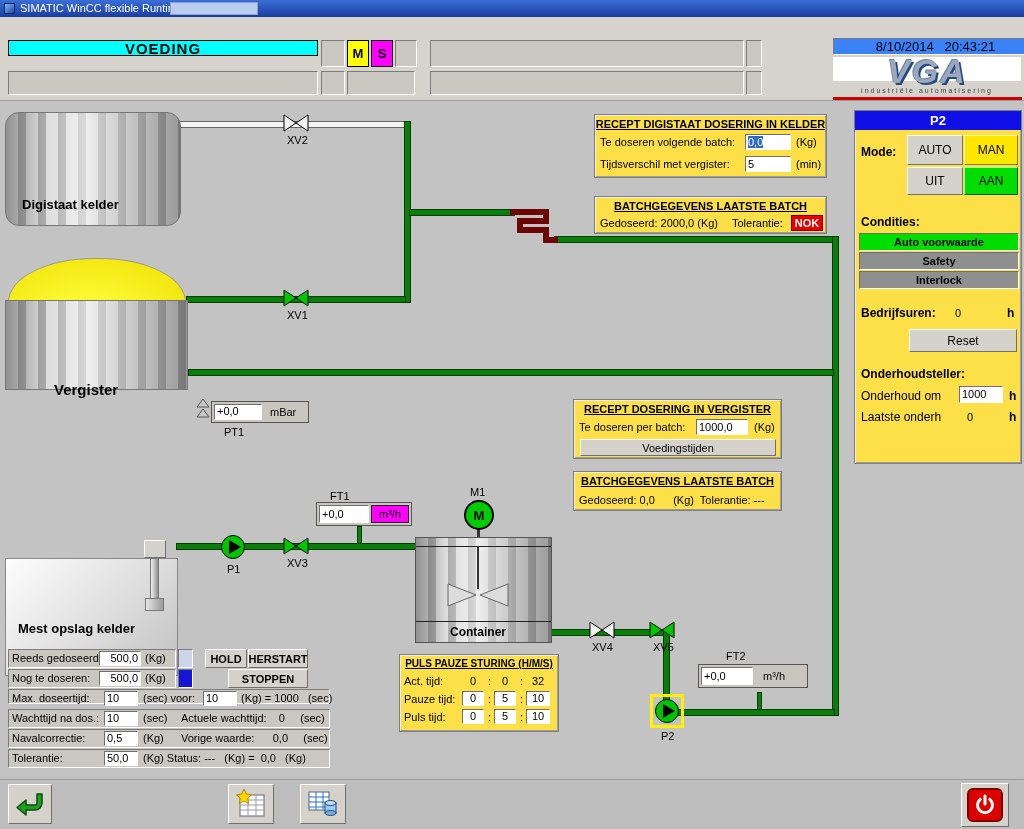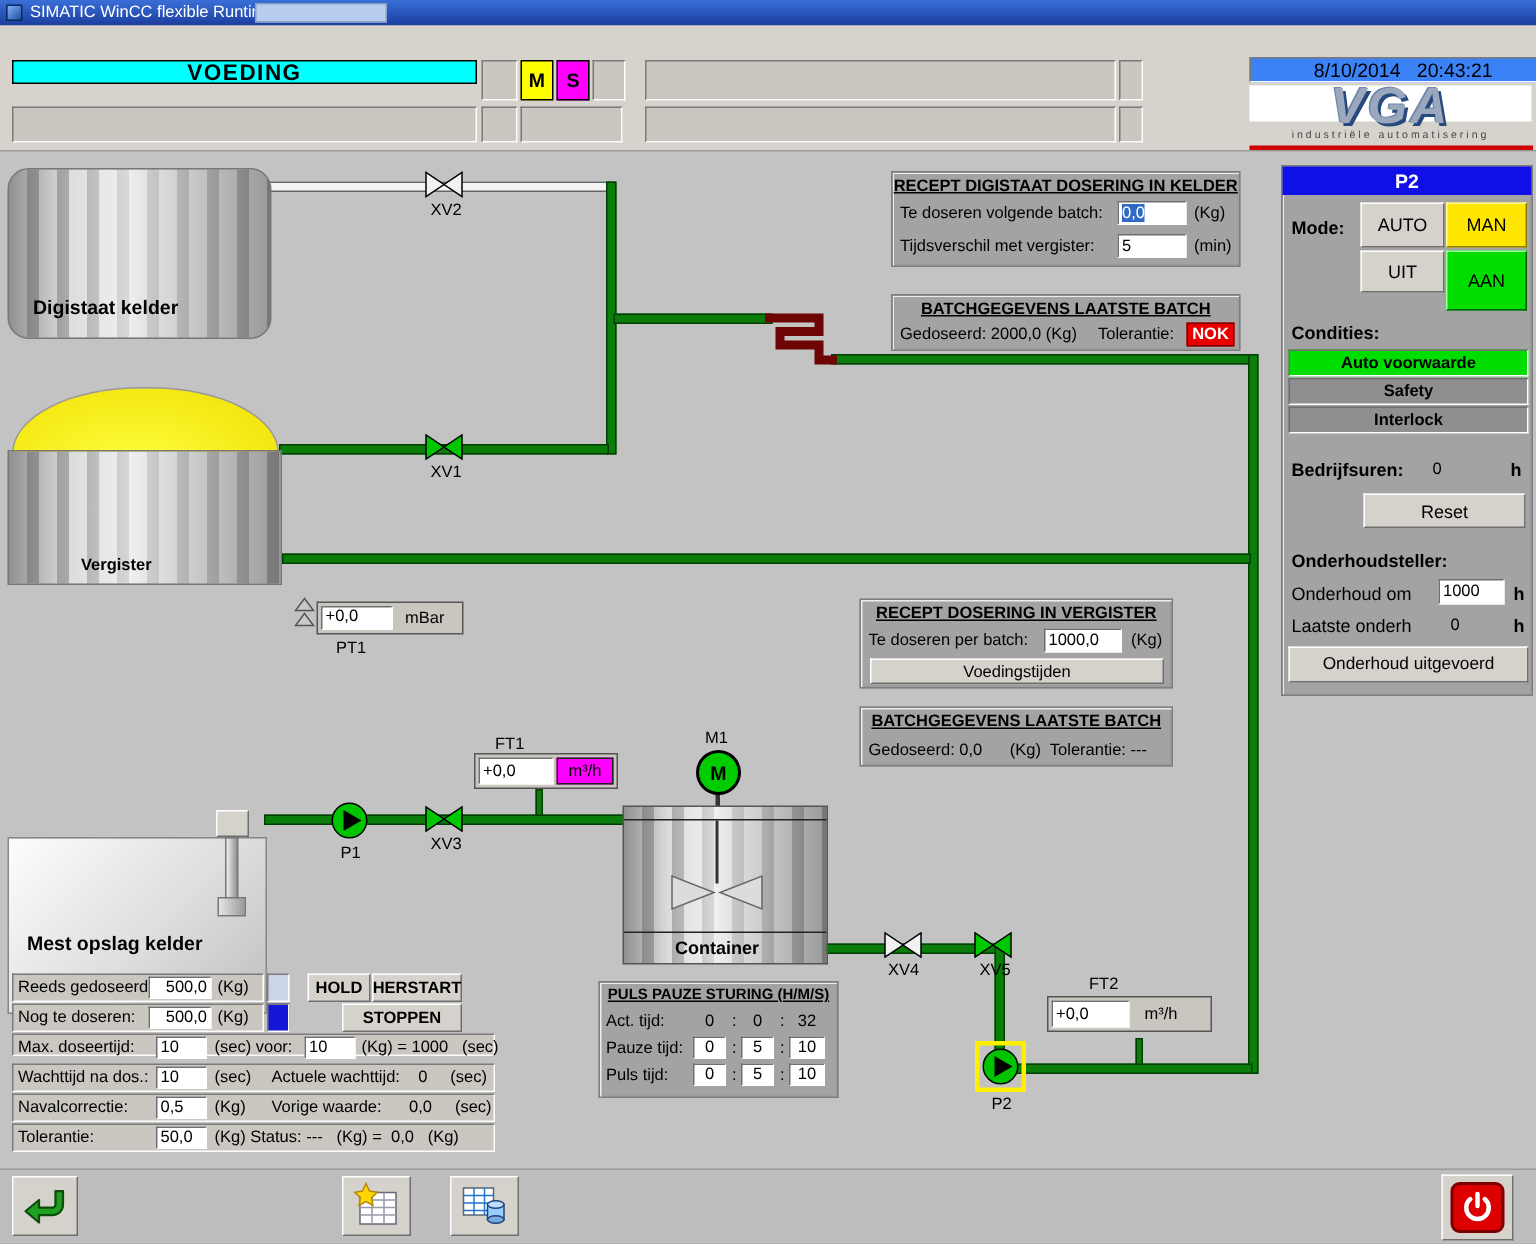--- a/index.html
+++ b/index.html
@@ -6,21 +6,21 @@
 body{font-family:"Liberation Sans",sans-serif;background:#777}
 #screen{position:relative;width:1024px;height:829px;background:#c3c3c3;overflow:hidden;font-size:11px;color:#000}
 .abs{position:absolute}
 .ctr{display:flex;align-items:center;justify-content:center}
 .b{font-weight:bold}
 .pre{white-space:pre}
 .sunk{border:1px solid;border-color:#7b7b7b #fdfdfd #fdfdfd #7b7b7b}
 .rais{border:1px solid;border-color:#fdfdfd #6f6f6f #6f6f6f #fdfdfd;background:#d5d2cb}
 .hbox{background:#cac7c0}
 .val{background:#fff;border:1px solid;border-color:#6f6f6f #fff #fff #6f6f6f;font-size:11px;line-height:13px;padding:0 2px;overflow:hidden}
-.panel{background:#a3a3a3;border:1px solid #7e7e7e;box-shadow:inset 1px 1px 0 #ededed,inset -1px -1px 0 #9d9d9d}
+.panel{background:#fde047;border:1px solid #7e7e7e;box-shadow:inset 1px 1px 0 #ededed,inset -1px -1px 0 #9d9d9d}
 .ptitle{font-weight:bold;text-decoration:underline;text-align:center;font-size:11px;padding-top:3px}
 .pipe{background:#0a7d0a;border:1px solid #043e04}
 .pipe-w{background:#f4f4f4;border:1px solid #666}
 .lbl{font-size:11px}
 .titlebar{background:linear-gradient(#3a6fd8,#1b3d9e);color:#fff;font-size:11px}
 .tank-stripes{background:linear-gradient(90deg,rgba(70,70,70,.5),rgba(255,255,255,0) 22%,rgba(255,255,255,.55) 45%,rgba(0,0,0,.3) 100%),repeating-linear-gradient(90deg,#dcdcdc 0 12px,#a9a9a9 12px 20px)}
 .cond{border:1px solid;border-color:#6f6f6f #fff #fff #6f6f6f;font-weight:bold;font-size:11px;display:flex;align-items:center;justify-content:center}
 .btn{display:flex;align-items:center;justify-content:center;font-size:11px}
 </style>
 </head>
@@ -72,21 +72,21 @@
   <div class="abs pipe" style="left:757px;top:692px;width:5px;height:18px"></div>
   <div class="abs pipe" style="left:357px;top:526px;width:5px;height:18px"></div>
   <div class="abs" style="left:477px;top:527px;width:3px;height:11px;background:#333"></div>
 
   <div class="abs tank-stripes" style="left:5px;top:112px;width:176px;height:114px;border:1px solid #777;border-radius:14px">
     <div class="abs b" style="left:16px;top:84px;font-size:13px">Digistaat kelder</div>
   </div>
 
   <div class="abs" style="left:8px;top:258px;width:178px;height:44px;background:radial-gradient(ellipse at 45% 130%,#ffff40,#f0df00);border:1px solid #999;border-bottom:none;border-radius:90px 90px 0 0 / 46px 46px 0 0"></div>
   <div class="abs tank-stripes" style="left:5px;top:300px;width:183px;height:90px;border:1px solid #777">
-    <div class="abs b" style="left:48px;top:70px;font-size:11px">Vergister</div>
+    <div class="abs b" style="left:48px;top:80px;font-size:15px">Vergister</div>
   </div>
 
   <div class="abs" style="left:5px;top:558px;width:173px;height:118px;background:linear-gradient(135deg,#fdfdfd,#dedede 55%,#bfbfbf);border:1px solid #888">
     <div class="abs b" style="left:12px;top:62px;font-size:13px">Mest opslag kelder</div>
   </div>
   <div class="abs rais" style="left:144px;top:540px;width:22px;height:18px"></div>
   <div class="abs" style="left:150px;top:558px;width:9px;height:48px;background:linear-gradient(90deg,#f0f0f0,#8f8f8f);border:1px solid #777"></div>
   <div class="abs" style="left:145px;top:598px;width:19px;height:13px;background:linear-gradient(90deg,#e5e5e5,#9a9a9a);border:1px solid #777"></div>
 
   <div class="abs tank-stripes" style="left:415px;top:537px;width:137px;height:106px;border:1px solid #555">
@@ -202,40 +202,39 @@
     <div class="ptitle">BATCHGEGEVENS LAATSTE BATCH</div>
     <div class="abs lbl pre" style="left:5px;top:22px">Gedoseerd: 0,0      (Kg)  Tolerantie: ---</div>
   </div>
 
   <div class="abs panel" style="left:854px;top:110px;width:168px;height:354px">
     <div class="ctr b" style="width:100%;height:19px;background:#0f0fe8;color:#fff;font-size:13px">P2</div>
     <div class="abs b" style="left:6px;top:34px;font-size:12px">Mode:</div>
     <div class="abs rais btn" style="left:52px;top:24px;width:56px;height:30px;font-size:12px">AUTO</div>
     <div class="abs btn" style="left:109px;top:24px;width:54px;height:30px;font-size:12px;background:#ffe600;border:1px solid;border-color:#fff8a0 #8a7c00 #8a7c00 #fff8a0">MAN</div>
     <div class="abs rais btn" style="left:52px;top:56px;width:56px;height:28px;font-size:12px">UIT</div>
-    <div class="abs btn" style="left:109px;top:56px;width:54px;height:40px;font-size:12px;background:#00dd00;border:1px solid;border-color:#9dff9d #045f04 #045f04 #9dff9d">AAN</div>
+    <div class="abs btn" style="left:109px;top:56px;width:54px;height:28px;font-size:12px;background:#00dd00;border:1px solid;border-color:#9dff9d #045f04 #045f04 #9dff9d">AAN</div>
 
     <div class="abs b" style="left:6px;top:104px;font-size:12px">Condities:</div>
     <div class="abs cond" style="left:4px;top:122px;width:160px;height:18px;background:#00dd00">Auto voorwaarde</div>
     <div class="abs cond" style="left:4px;top:141px;width:160px;height:18px;background:#8f8f8f">Safety</div>
     <div class="abs cond" style="left:4px;top:160px;width:160px;height:18px;background:#8f8f8f">Interlock</div>
 
     <div class="abs b" style="left:6px;top:195px;font-size:12px">Bedrijfsuren:</div>
     <div class="abs lbl" style="left:100px;top:196px">0</div>
     <div class="abs b" style="left:152px;top:195px;font-size:12px">h</div>
     <div class="abs rais btn" style="left:54px;top:218px;width:108px;height:23px;font-size:12px">Reset</div>
 
     <div class="abs b" style="left:6px;top:256px;font-size:12px">Onderhoudsteller:</div>
     <div class="abs lbl" style="left:6px;top:278px;font-size:12px">Onderhoud om</div>
     <div class="abs val" style="left:104px;top:275px;width:44px;height:17px;line-height:15px">1000</div>
     <div class="abs b" style="left:154px;top:278px;font-size:12px">h</div>
     <div class="abs lbl" style="left:6px;top:299px;font-size:12px">Laatste onderh</div>
     <div class="abs lbl" style="left:112px;top:300px">0</div>
     <div class="abs b" style="left:154px;top:299px;font-size:12px">h</div>
-    <div class="abs rais btn" style="left:4px;top:320px;width:160px;height:24px;font-size:11.5px">Onderhoud uitgevoerd</div>
   </div>
 
   <div class="abs sunk hbox" style="left:8px;top:649px;width:168px;height:19px">
     <div class="abs lbl" style="left:3px;top:2px">Reeds gedoseerd:</div>
     <div class="abs val" style="left:90px;top:1px;width:42px;height:15px;text-align:right">500,0</div>
     <div class="abs lbl" style="left:136px;top:2px">(Kg)</div>
   </div>
   <div class="abs sunk" style="left:178px;top:649px;width:15px;height:19px;background:#ccd4e8"></div>
   <div class="abs rais btn b" style="left:205px;top:649px;width:42px;height:19px">HOLD</div>
   <div class="abs rais btn b" style="left:248px;top:649px;width:60px;height:19px">HERSTART</div>

